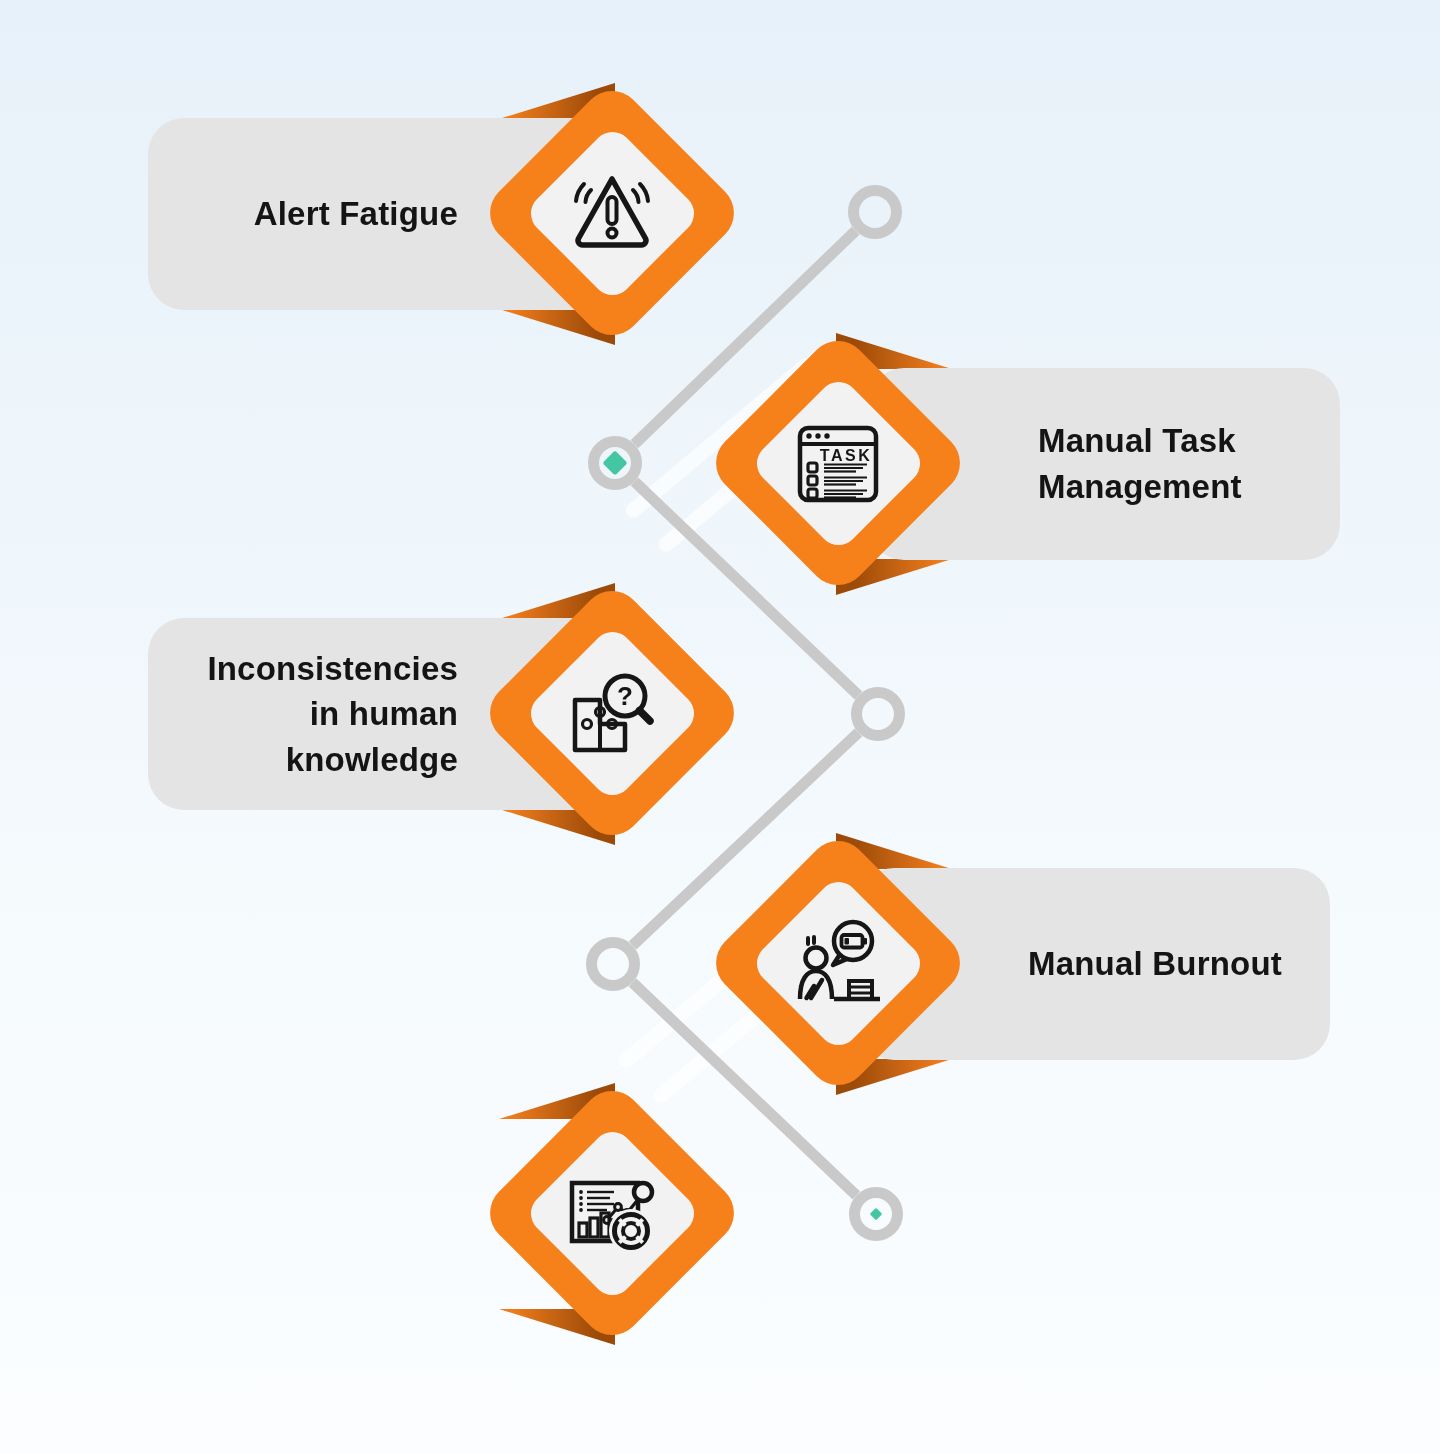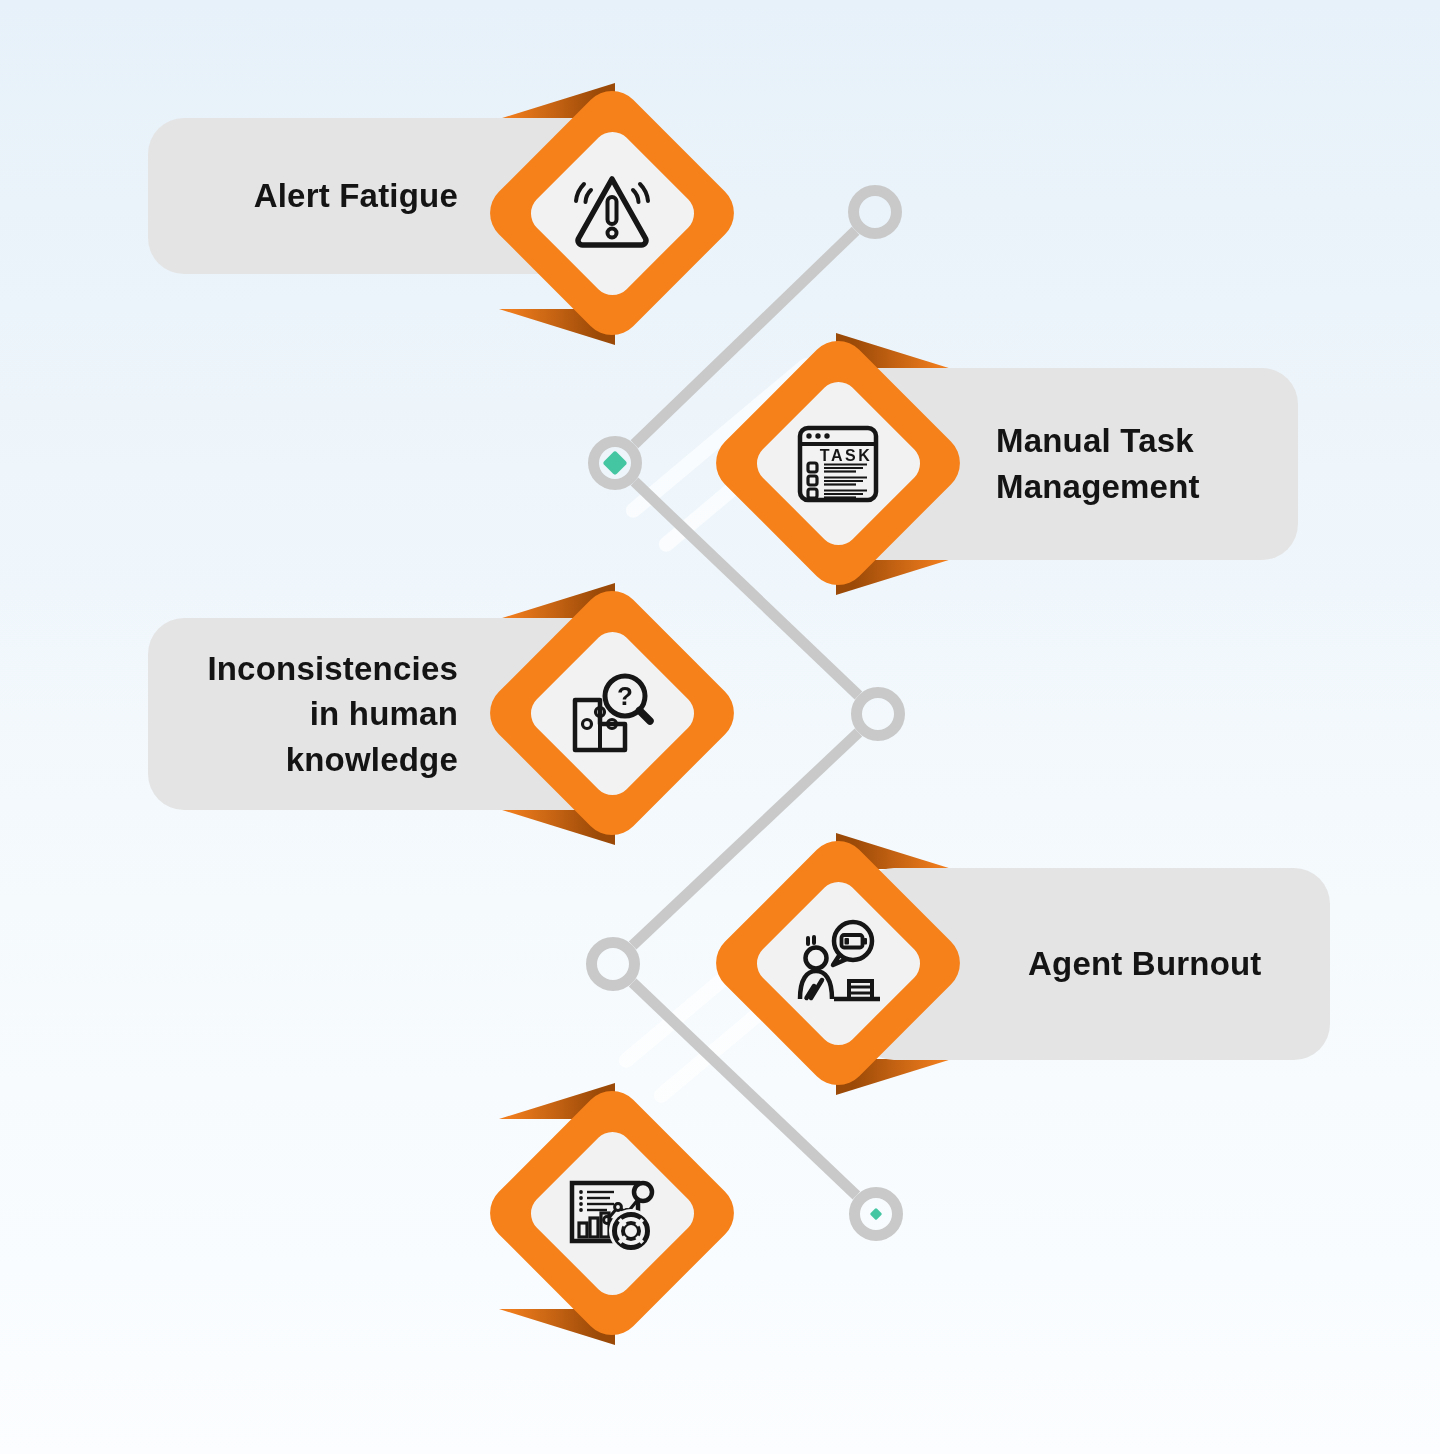--- a/index.html
+++ b/index.html
@@ -68,38 +68,38 @@
       <circle cx="878" cy="714" r="21.5"></circle>
       <circle cx="613" cy="964" r="21.5"></circle>
       <circle cx="876" cy="1214" r="21.5"></circle>
     </g>
     <rect x="606" y="454" width="18" height="18" rx="3" fill="#45c6a2" transform="rotate(45 615 463)"></rect>
     <rect x="871.5" y="1209.5" width="9" height="9" rx="1.5" fill="#45c6a2" transform="rotate(45 876 1214)"></rect>
   </svg>
 
   <div class="fold lt" style="left:499px;top:83px;"></div>
   <div class="fold lb" style="left:499px;top:309px;"></div>
-  <div class="card left" style="left:148px;top:118px;width:470px;height:156px;">
+  <div class="card left" style="left:148px;top:118px;width:470px;height:192px;">
     <div class="card-label" style="max-width:300px;">Alert Fatigue</div>
   </div>
   <div class="d-outer" style="left:517px;top:118px;"></div>
   <div class="d-inner" style="left:548.5px;top:149.5px;"></div>
   <svg class="icon" style="left:557px;top:158px;" viewBox="0 0 110 110">
     <path class="stroke" stroke-width="5.5" stroke-linejoin="round" d="M55 21 L88.5 80.5 a4.5 4.5 0 0 1 -4 6.5 h-59 a4.5 4.5 0 0 1 -4 -6.5 Z"></path>
     <rect class="stroke" stroke-width="4" x="50.5" y="39" width="9" height="27" rx="4.5"></rect>
     <circle class="stroke" stroke-width="4" cx="55" cy="75" r="4.5"></circle>
     <path class="stroke" stroke-width="4" stroke-linecap="round" d="M27 26 a28 28 0 0 0 -8 17"></path>
     <path class="stroke" stroke-width="4" stroke-linecap="round" d="M34 32 a18 18 0 0 0 -5.5 12"></path>
     <path class="stroke" stroke-width="4" stroke-linecap="round" d="M83 26 a28 28 0 0 1 8 17"></path>
     <path class="stroke" stroke-width="4" stroke-linecap="round" d="M76 32 a18 18 0 0 1 5.5 12"></path>
   </svg>
 
   <div class="fold rt" style="left:836px;top:333px;"></div>
   <div class="fold rb" style="left:836px;top:559px;"></div>
-  <div class="card right" style="left:826px;top:368px;width:472px;height:192px;">
+  <div class="card right" style="left:868px;top:368px;width:472px;height:192px;">
     <div class="card-label" style="max-width:260px;">Manual Task Management</div>
   </div>
   <div class="d-outer" style="left:743px;top:368px;"></div>
   <div class="d-inner" style="left:774.5px;top:399.5px;"></div>
   <svg class="icon" style="left:783px;top:408px;" viewBox="0 0 110 110">
     <rect class="stroke" stroke-width="4.5" x="17" y="20" width="76" height="72" rx="8"></rect>
     <line class="stroke" stroke-width="4" x1="17" y1="36" x2="93" y2="36"></line>
     <circle class="fill" cx="26" cy="28" r="2.7"></circle>
     <circle class="fill" cx="35" cy="28" r="2.7"></circle>
     <circle class="fill" cx="44" cy="28" r="2.7"></circle>
@@ -134,21 +134,21 @@
     <circle class="stroke" stroke-width="3.2" cx="30" cy="66" r="4.5"></circle>
     <circle class="stroke" stroke-width="3.2" cx="55" cy="66" r="4.5"></circle>
     <circle cx="68" cy="38" r="20" fill="#f2f2f2" stroke="#161616" stroke-width="5"></circle>
     <line class="stroke" stroke-width="7.5" stroke-linecap="round" x1="82.5" y1="52.5" x2="93" y2="63"></line>
     <text x="68" y="47" text-anchor="middle" font-size="26" font-weight="700">?</text>
   </svg>
 
   <div class="fold rt" style="left:836px;top:833px;"></div>
   <div class="fold rb" style="left:836px;top:1059px;"></div>
   <div class="card right" style="left:858px;top:868px;width:472px;height:192px;">
-    <div class="card-label" style="max-width:330px;">Agent Burnout</div>
+    <div class="card-label" style="max-width:330px;">Manual Burnout</div>
   </div>
   <div class="d-outer" style="left:743px;top:868px;"></div>
   <div class="d-inner" style="left:774.5px;top:899.5px;"></div>
   <svg class="icon" style="left:783px;top:908px;" viewBox="0 0 110 110">
     <circle class="stroke" stroke-width="4.5" cx="33" cy="50" r="10.5"></circle>
     <path class="stroke" stroke-width="4.5" d="M17 91 C17 71 24 63 33 63 C42 63 49 71 49 91"></path>
     <line class="stroke" stroke-width="4.5" stroke-linecap="round" x1="28" y1="90" x2="39" y2="72"></line>
     <line class="stroke" stroke-width="4.5" stroke-linecap="round" x1="23.5" y1="90" x2="31" y2="78"></line>
     <line class="stroke" stroke-width="4" stroke-linecap="round" x1="25" y1="30" x2="25" y2="36"></line>
     <line class="stroke" stroke-width="4" stroke-linecap="round" x1="31" y1="29" x2="31" y2="35"></line>

